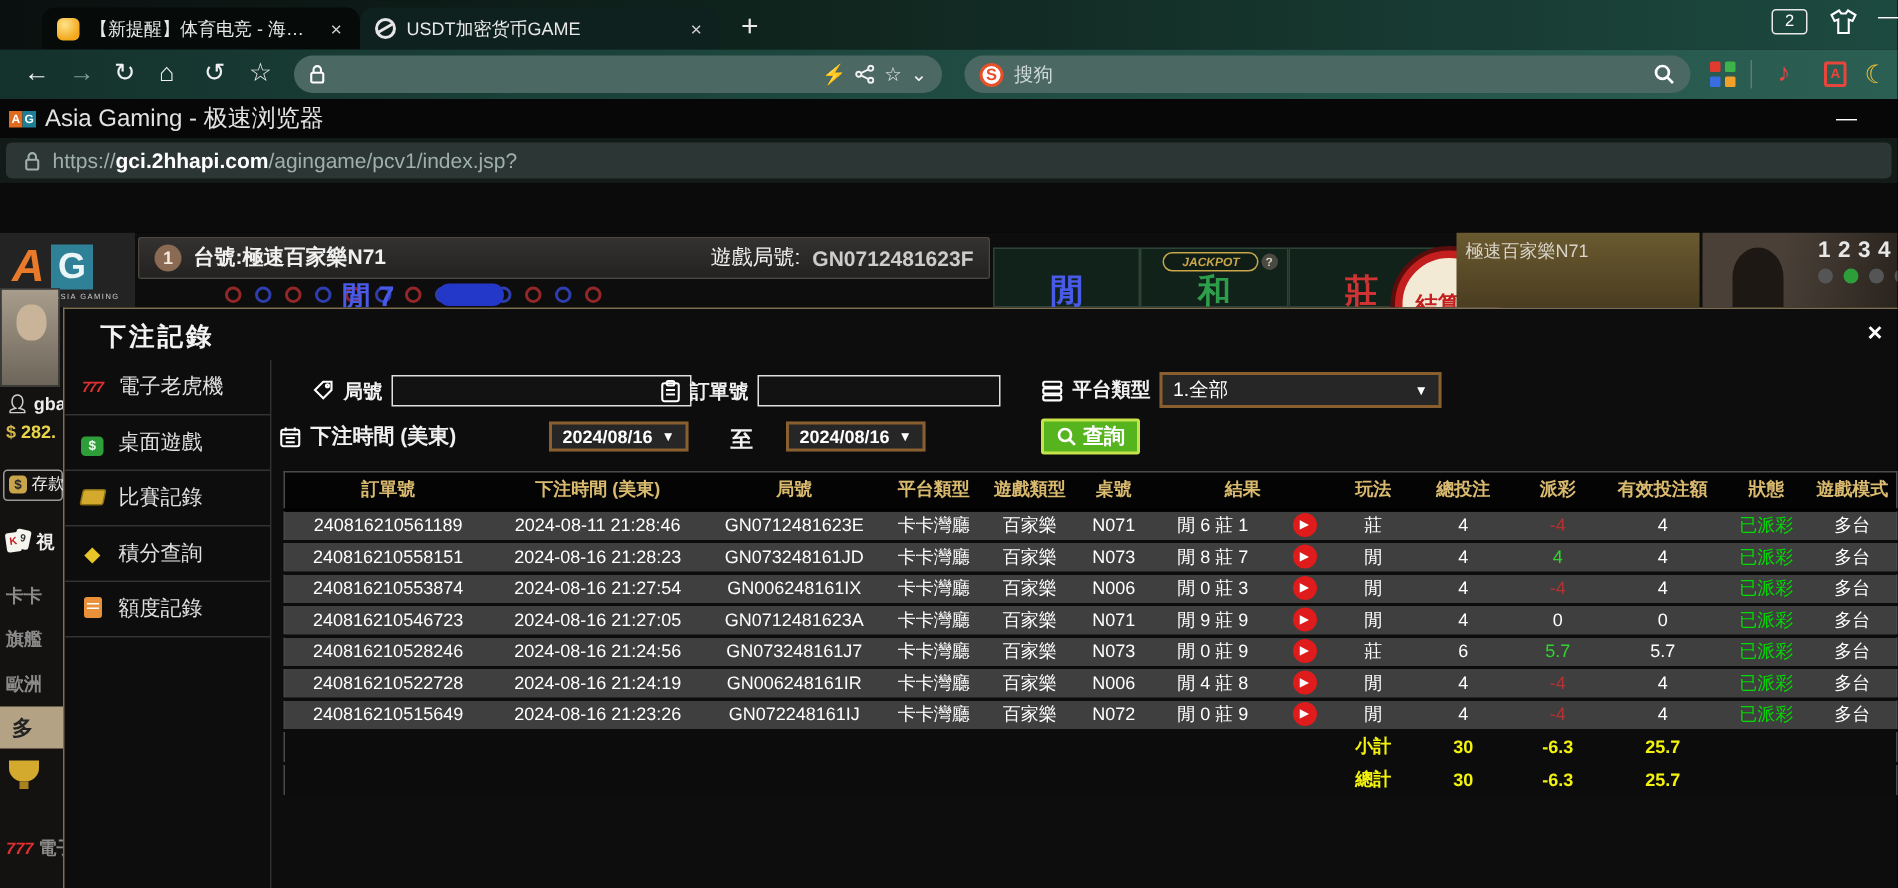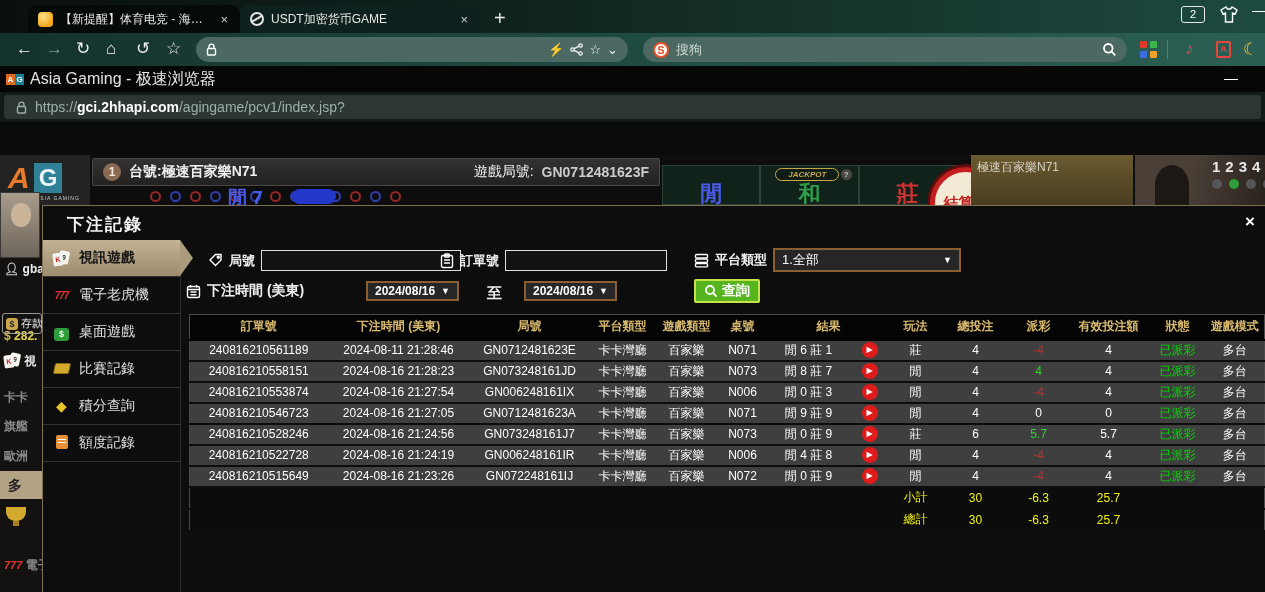--- a/index.html
+++ b/index.html
@@ -124,21 +124,21 @@
 
   
   #pageleft { position:absolute; left:0; top:205px; width:42px; height:387px;
     background:#141210; overflow:visible; z-index:5; }
   .avatar { position:absolute; left:0; top:-13px; width:40px; height:66px;
     background:linear-gradient(#a89d8c,#6d655a); border:1px solid #3a3a3a; }
   .avatar::after { content:""; position:absolute; left:10px; top:10px; width:20px; height:24px;
     border-radius:45%; background:#c9b49a; }
   .pl-row { position:absolute; left:4px; color:#eee; font-size:12px; font-weight:bold; white-space:nowrap; }
   .pl-user { top:57px; } .pl-user i { font-style:normal; color:#cfcfcf; }
-  .pl-bal { top:76px; color:#e8d44a;margin-top:48px; }
+  .pl-bal { top:76px; color:#e8d44a; }
   .pl-bal i { font-style:normal; color:#d4b84a; }
   .depbtn { position:absolute; left:2px; top:108px; width:40px; height:21px; border:1px solid #999;
     border-radius:3px; color:#eee; font-size:11px; line-height:19px; padding-left:3px; white-space:nowrap; }
   .dep-ic { display:inline-block; width:12px; height:12px; border-radius:3px; background:#caa64a;
     color:#2a2a2a; font-size:9px; font-weight:bold; text-align:center; line-height:12px; }
   .pl-video { top:148px; }
   .cards-ic { display:inline-block; position:relative; width:17px; height:15px; vertical-align:-3px; }
   .cards-ic b { position:absolute; width:10px; height:13px; background:#f5f5f0; border-radius:2px;
     font-size:7px; color:#333; text-align:center; line-height:13px; font-weight:bold; }
   .cards-ic b.back { left:6px; top:0; transform:rotate(12deg); }
@@ -192,21 +192,21 @@
   .query-btn { background:#56b41e; border:2px solid #c6e34a; color:#fff; font-weight:bold;
     font-size:14px; display:inline-flex; align-items:center; gap:4px; padding:1px 8px; border-radius:2px; }
   svg.lic { stroke:#fff; fill:none; stroke-width:1.4; }
 
   table.bet { position:absolute; left:7px; top:74px; border-collapse:collapse; table-layout:fixed;
     width:1075px; font-size:12px; color:#fff; border:1px solid #4a4a4a; }
   .bet th { background:#040404; color:#d9ba6f; font-weight:bold; height:25px;
     border-bottom:2px solid #000; }
   .bet td { background:#3f3f3f; text-align:center; height:21px; border-bottom:2px solid #0c0c0c;
     overflow:hidden; white-space:nowrap; }
-  .bet tfoot td { background:#0c0c0c; color:#f2f20c; font-weight:normal; height:22px;margin-top:36px; }
+  .bet tfoot td { background:#0c0c0c; color:#f2f20c; font-weight:bold; height:22px;margin-top:36px; }
   td.neg { color:#b13333; } td.pos { color:#2fd42f; } td.status { color:#00dc00; }
   .play-btn { display:inline-block; width:16px; height:16px; border-radius:50%; background:#e01b1b;
     color:#fff; font-size:8px; line-height:16px; text-align:center; vertical-align:middle; }
 </style>
 </head>
 <body>
 
 <div id="tabbar">
   <div class="tab t1">
     <span class="fav1"></span>
@@ -362,24 +362,20 @@
   <div class="pl-hl">多</div>
   <span class="trophy"></span>
   <div class="pl-row pl-dim pl-slots"><span class="s777">777</span> <span>電子</span></div>
 </div>
 
 <div id="modal">
   <div class="m-title">下注記錄</div>
   <div class="m-close">×</div>
 
   <div class="m-side">
-    <div class="s-item active">
-      <span class="sic"><span class="cards-ic"><b class="back">9</b><b class="front">K</b></span></span>
-      <span>視訊遊戲</span>
-    </div>
     <div class="s-item">
       <span class="sic ic-777">777</span>
       <span>電子老虎機</span>
     </div>
     <div class="s-item">
       <span class="sic"><span class="ic-table">$</span></span>
       <span>桌面遊戲</span>
     </div>
     <div class="s-item">
       <span class="sic"><span class="ic-ticket"></span></span>

